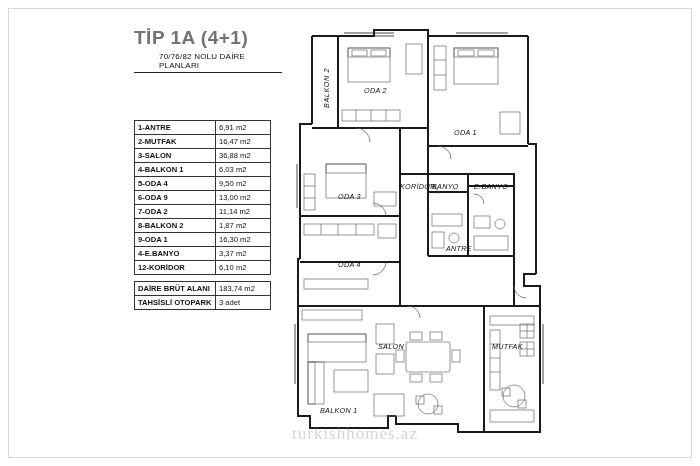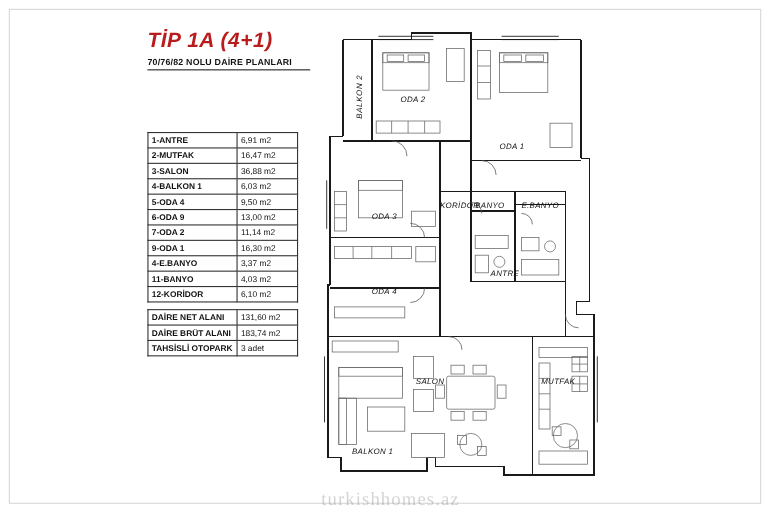--- a/index.html
+++ b/index.html
@@ -31,30 +31,30 @@
   #title-block {
     position: absolute;
     left: 134px;
     top: 28px;
     width: 150px;
   }
   #title-main {
     font-size: 19px;
     font-weight: bold;
     letter-spacing: 0.5px;
-    color: #b91c1c;
+    color: #737373;
     line-height: 1.1;
-    font-style: italic;
   }
   #title-sub {
     font-size: 8px;
-    font-weight: bold;
+    font-weight: normal;
     color: #111;
     margin-top: 3px;
     letter-spacing: 0.2px;
+    margin-left: 25px;
   }
   #title-rule {
     border-bottom: 1px solid #222;
     width: 148px;
     margin-top: 2px;
   }
 
   
   .legend {
     position: absolute;
@@ -100,21 +100,21 @@
   .room-label.vert {
     writing-mode: vertical-rl;
     transform: rotate(180deg);
     letter-spacing: 0.6px;
   }
 
   
   #watermark {
     position: absolute;
     left: 292px;
-    top: 444px;
+    top: 424px;
     font-size: 17px;
     color: rgba(120,120,120,0.32);
     letter-spacing: 1px;
     font-family: "Liberation Serif", serif;
     white-space: nowrap;
     pointer-events: none;
   }
 </style>
 </head>
 <body>
@@ -152,44 +152,40 @@
         </tr>
       <tr>
           <td class="name">6-ODA 9</td>
           <td class="val">13,00 m2</td>
         </tr>
       <tr>
           <td class="name">7-ODA 2</td>
           <td class="val">11,14 m2</td>
         </tr>
       <tr>
+          <td class="name">8-BALKON 2</td>
+          <td class="val">1,87 m2</td>
+        </tr>
+      <tr>
           <td class="name">9-ODA 1</td>
           <td class="val">16,30 m2</td>
         </tr>
       <tr>
           <td class="name">4-E.BANYO</td>
           <td class="val">3,37 m2</td>
         </tr>
       <tr>
-          <td class="name">11-BANYO</td>
-          <td class="val">4,03 m2</td>
-        </tr>
-      <tr>
           <td class="name">12-KORİDOR</td>
           <td class="val">6,10 m2</td>
         </tr>
     </tbody>
   </table>
 
   <table class="legend" id="legend-totals">
     <tbody>
-      <tr>
-          <td class="name">DAİRE NET ALANI</td>
-          <td class="val">131,60 m2</td>
-        </tr>
       <tr>
           <td class="name">DAİRE BRÜT ALANI</td>
           <td class="val">183,74 m2</td>
         </tr>
       <tr>
           <td class="name">TAHSİSLİ OTOPARK</td>
           <td class="val">3 adet</td>
         </tr>
     </tbody>
   </table>

